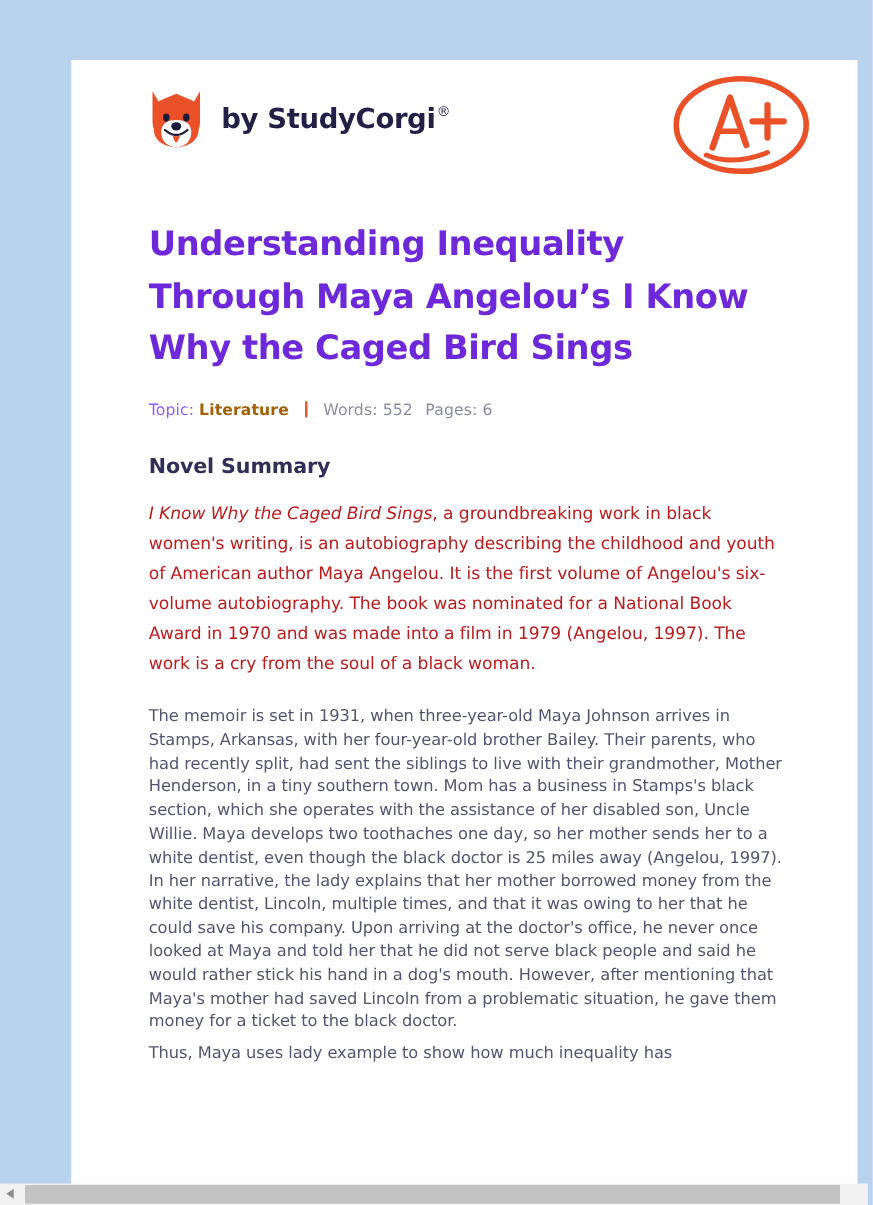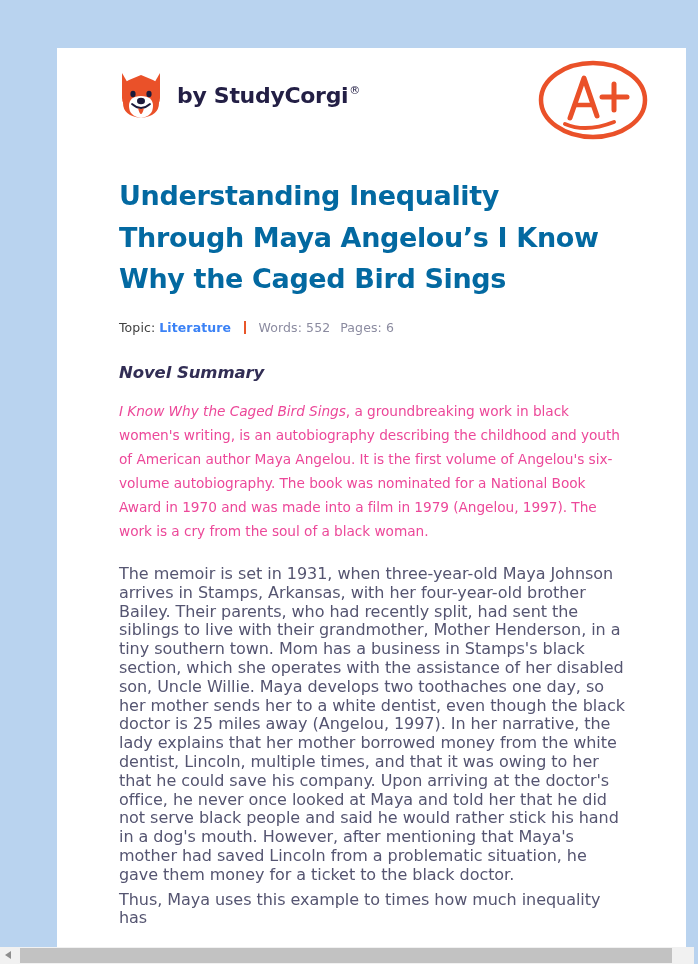--- a/index.html
+++ b/index.html
@@ -80,37 +80,37 @@
     left: 62px;
     top: 127px;
     width: 511px;
   }
 
   .doc-title {
     font-family: "DejaVu Sans", sans-serif;
     font-size: 27px;
     font-weight: bold;
     line-height: 41.5px;
-    color: #0369a1;
+    color: #6d28d9;
     letter-spacing: -0.35px;
     margin: 0 0 0 0;
   }
 
   .meta {
     margin-top: 20px;
     font-size: 12.5px;
     color: #8b8ba0;
     display: flex;
     align-items: center;
     white-space: nowrap;
     letter-spacing: 0.1px;
   }
-  .meta .label { color: #404040; }
+  .meta .label { color: #8b5cf6; }
   .meta .topic-value {
-    color: #3b82f6;
+    color: #a16207;
     font-weight: bold;
     margin-left: 4px;
   }
   .meta .bar {
     display: inline-block;
     width: 1.5px;
     height: 13px;
     background: #e8562a;
     margin: 0 13px;
   }
@@ -118,32 +118,32 @@
   .meta .pages { margin-left: 10px; }
 
   .section-heading {
     font-family: "DejaVu Sans", sans-serif;
     font-size: 16.5px;
     font-weight: bold;
     color: #322e55;
     letter-spacing: -0.1px;
     line-height: 24px;
   }
-  .section-heading.h-first { margin-top: 26px; font-style: italic; }
+  .section-heading.h-first { margin-top: 26px; }
   .section-heading.h-mid { margin-top: 4px; }
 
   p.body-loose {
     font-size: 13.7px;
     line-height: 24.1px;
-    color: #ec4899;
+    color: #b91c1c;
     margin: 14px 0 0 0;
     letter-spacing: -0.05px;
   }
   p.body-tight {
-    font-size: 16px;
+    font-size: 13px;
     line-height: 18.8px;
     color: #555571;
     margin: 22px 0 0 0;
     letter-spacing: -0.05px;
   }
   p.body-tight.last { margin: 6px 0 0 0; }
   em.title-italic { font-style: italic; }
 
   
   #hscroll {
@@ -246,21 +246,21 @@
         <span class="pages">Pages: 6</span>
       </div>
 
       <h2 class="section-heading h-first">Novel Summary</h2>
 
       <p class="body-loose"><em class="title-italic">I Know Why the Caged Bird Sings</em><span>, a groundbreaking work in black women's writing, is an autobiography describing the childhood and youth of American author Maya Angelou. It is the first volume of Angelou's six-volume autobiography. The book was nominated for a National Book Award in 1970 and was made into a film in 1979 (Angelou, 1997). The work is a cry from the soul of a black woman.</span></p>
 
       <p class="body-tight">The memoir is set in 1931, when three-year-old Maya Johnson arrives in Stamps, Arkansas, with her four-year-old brother Bailey. Their parents, who had recently split, had sent the siblings to live with their grandmother, Mother Henderson, in a tiny southern town. Mom has a business in Stamps's black section, which she operates with the assistance of her disabled son, Uncle Willie. Maya develops two toothaches one day, so her mother sends her to a white dentist, even though the black doctor is 25 miles away (Angelou, 1997). In her narrative, the lady explains that her mother borrowed money from the white dentist, Lincoln, multiple times, and that it was owing to her that he could save his company. Upon arriving at the doctor's office, he never once looked at Maya and told her that he did not serve black people and said he would rather stick his hand in a dog's mouth. However, after mentioning that Maya's mother had saved Lincoln from a problematic situation, he gave them money for a ticket to the black doctor.</p>
 
 
-      <p class="body-tight last">Thus, Maya uses this example to times how much inequality has</p>
+      <p class="body-tight last">Thus, Maya uses lady example to show how much inequality has</p>
 
     </div>
   </div>
 
   <div id="hscroll">
     <div class="sb-btn">
       <span class="arrow"></span>
     </div>
     <div class="sb-track">
       <div class="sb-thumb"></div>

